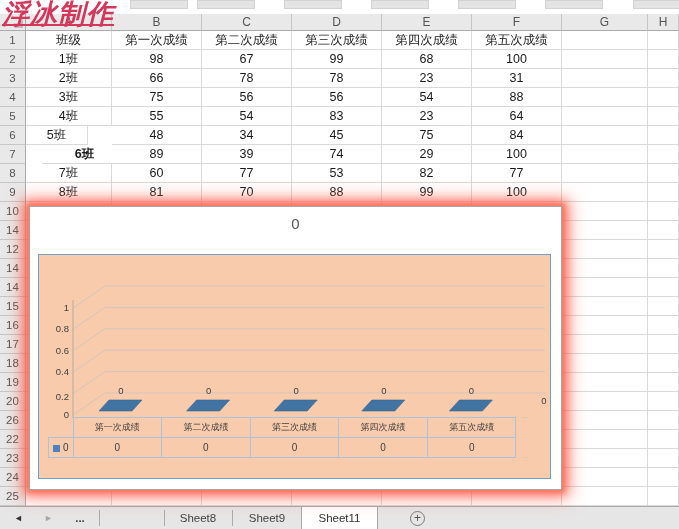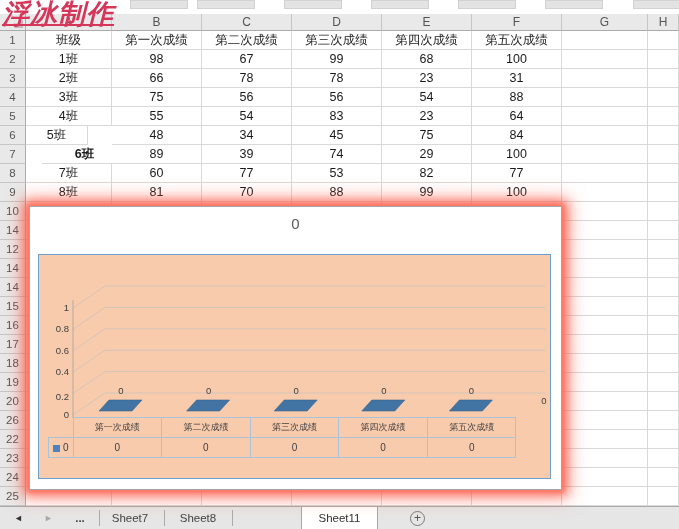--- a/index.html
+++ b/index.html
@@ -351,20 +351,20 @@
     </div>
   </div>
 
   <div id="tabs">
     <div class="navarrow" style="left:14px;color:#333;">◄</div>
     <div class="navarrow" style="left:44px;color:#A9A9A9;">►</div>
     <div class="tab" style="left:66px;width:28px;font-weight:bold;">...</div>
     <div id="sheettabs"></div>
     <div id="activetab" style="left:301px;width:77px;">Sheet11</div>
     <div id="addbtn"><span>+</span></div>
-  <div class="tab" style="left: 97px; width: 66px;">Sheet7</div>
       <div class="tab" style="left: 165px; width: 66px;">Sheet8</div>
+      <div class="tab" style="left: 234px; width: 66px;">Sheet9</div>
       <div class="tabsep" style="left: 99px;"></div>
       <div class="tabsep" style="left: 164px;"></div>
       <div class="tabsep" style="left: 232px;"></div>
     </div>
 
 </div>
 
 </body></html>

